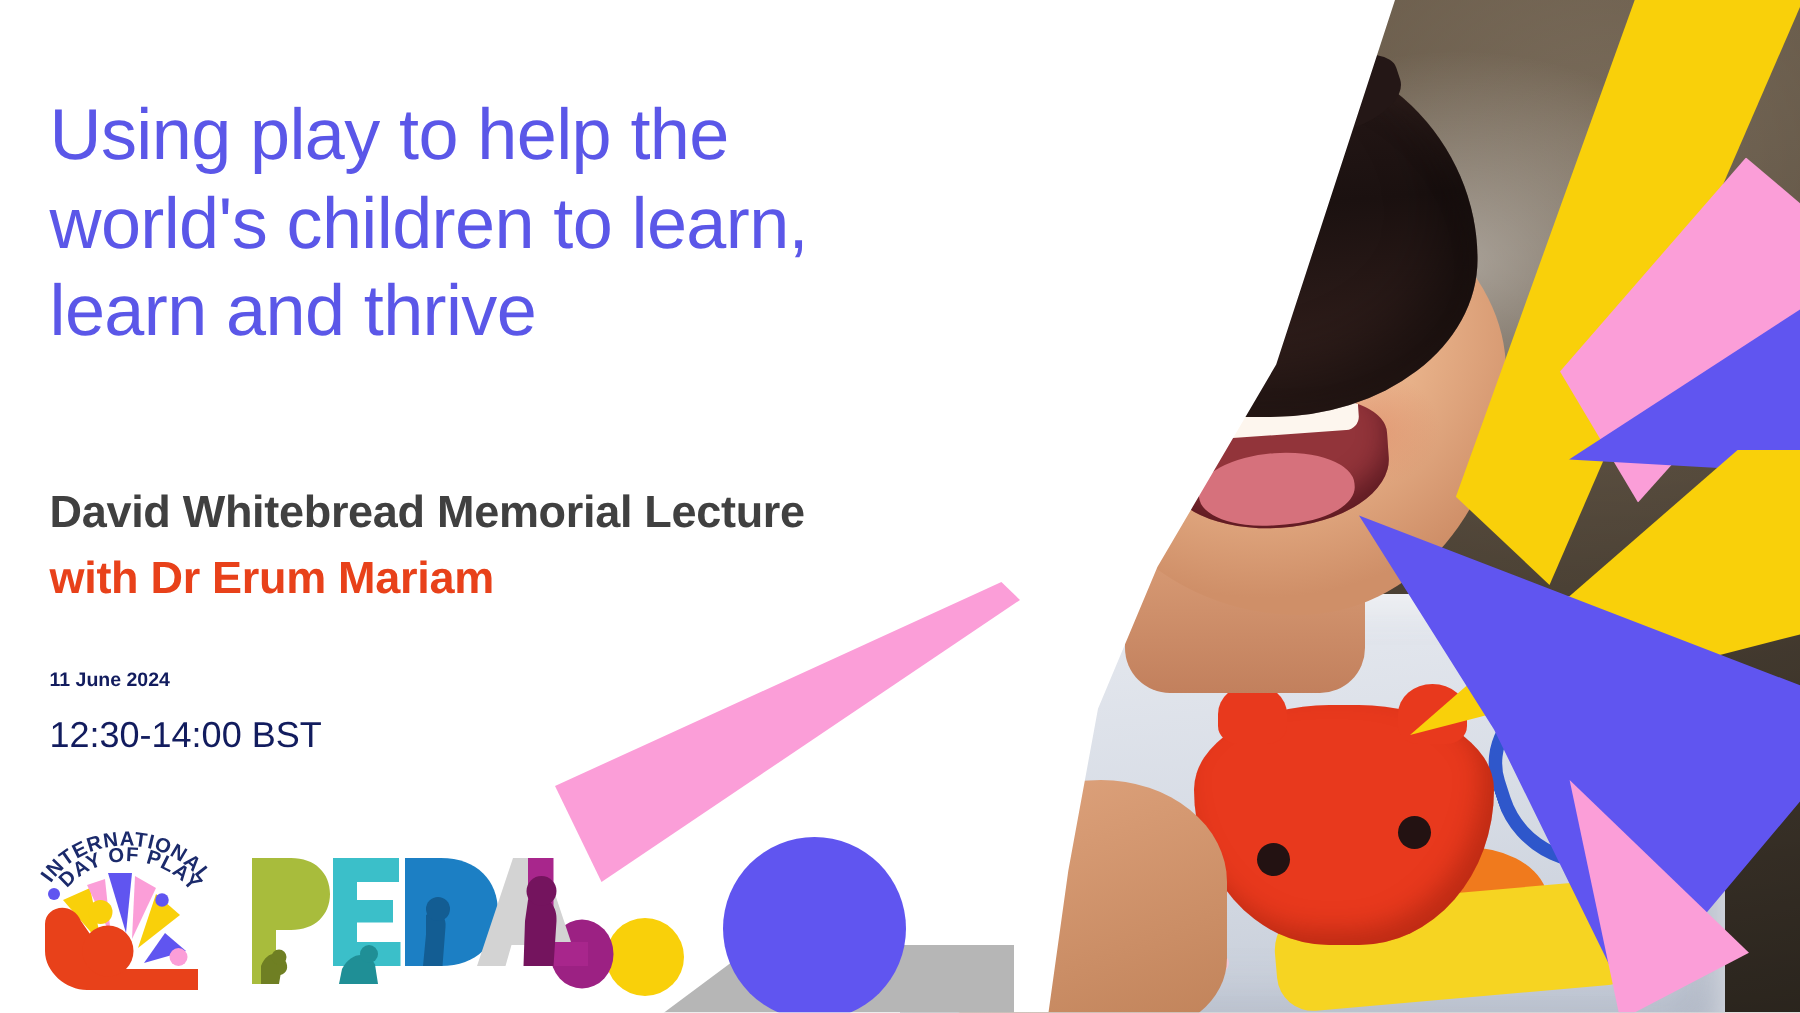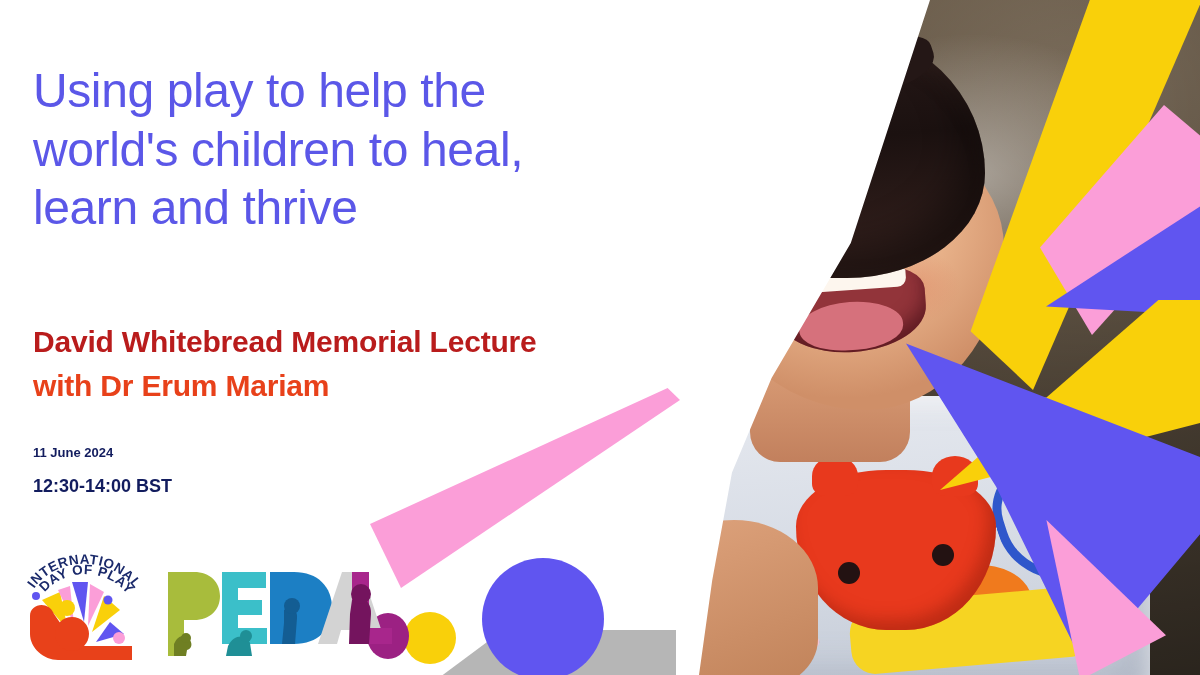--- a/index.html
+++ b/index.html
@@ -182,33 +182,33 @@
     clip-path:polygon(28% 0, 100% 0, 100% 100%, 0 100%);}
 
   
   .title{
     position:absolute;left:33px;top:62px;width:600px;
     font-size:48px;line-height:1.22;font-weight:400;letter-spacing:-.4px;
     color:#5b57e8;
   }
   .lecture{
     position:absolute;left:33px;top:325px;
-    font-size:30px;font-weight:700;color:#b91c1c;letter-spacing:-.2px;
+    font-size:30px;font-weight:700;color:#404040;letter-spacing:-.2px;
   }
   .speaker{
     position:absolute;left:33px;top:369px;
     font-size:30px;font-weight:700;color:#e8411a;letter-spacing:-.2px;
   }
   .date{
     position:absolute;left:33px;top:443px;
     font-size:13px;font-weight:700;color:#121c5e;line-height:1.5;
   }
   .time{
     position:absolute;left:33px;top:473px;
-    font-size:18px;font-weight:700;color:#121c5e;line-height:1.5;
+    font-size:24px;font-weight:400;color:#121c5e;line-height:1.5;
   }
 
   
   .idp-logo{position:absolute;left:14px;top:538px;width:140px;height:128px;}
   .idp-arc{position:absolute;left:0;top:0;width:140px;height:128px;}
   .idp-burst{position:absolute;left:0;top:0;width:140px;height:128px;}
 
   
   .pedal-logo{position:absolute;left:166px;top:566px;width:226px;height:96px;}
 </style>
@@ -263,21 +263,21 @@
   <div class="shape sh-blue-2"></div>
   <div class="shape sh-pink-2"></div>
   <div class="shape sh-pink-3"></div>
   <div class="shape sh-gray-wedge"></div>
   <div class="shape sh-blue-circle"></div>
   <div class="shape sh-yellow-dot"></div>
   <div class="shape sh-purple-dot"></div>
 
   <div class="title">
     <div>Using play to help the</div>
-    <div>world's children to heal,</div>
+    <div>world's children to learn,</div>
     <div>learn and thrive</div>
   </div>
 
   <div class="lecture">David Whitebread Memorial Lecture</div>
   <div class="speaker">with Dr Erum Mariam</div>
   <div class="date">11 June 2024</div>
   <div class="time">12:30-14:00 BST</div>
 
   <div class="idp-logo">
     <svg class="idp-burst" viewBox="0 0 140 128" xmlns="http://www.w3.org/2000/svg">

